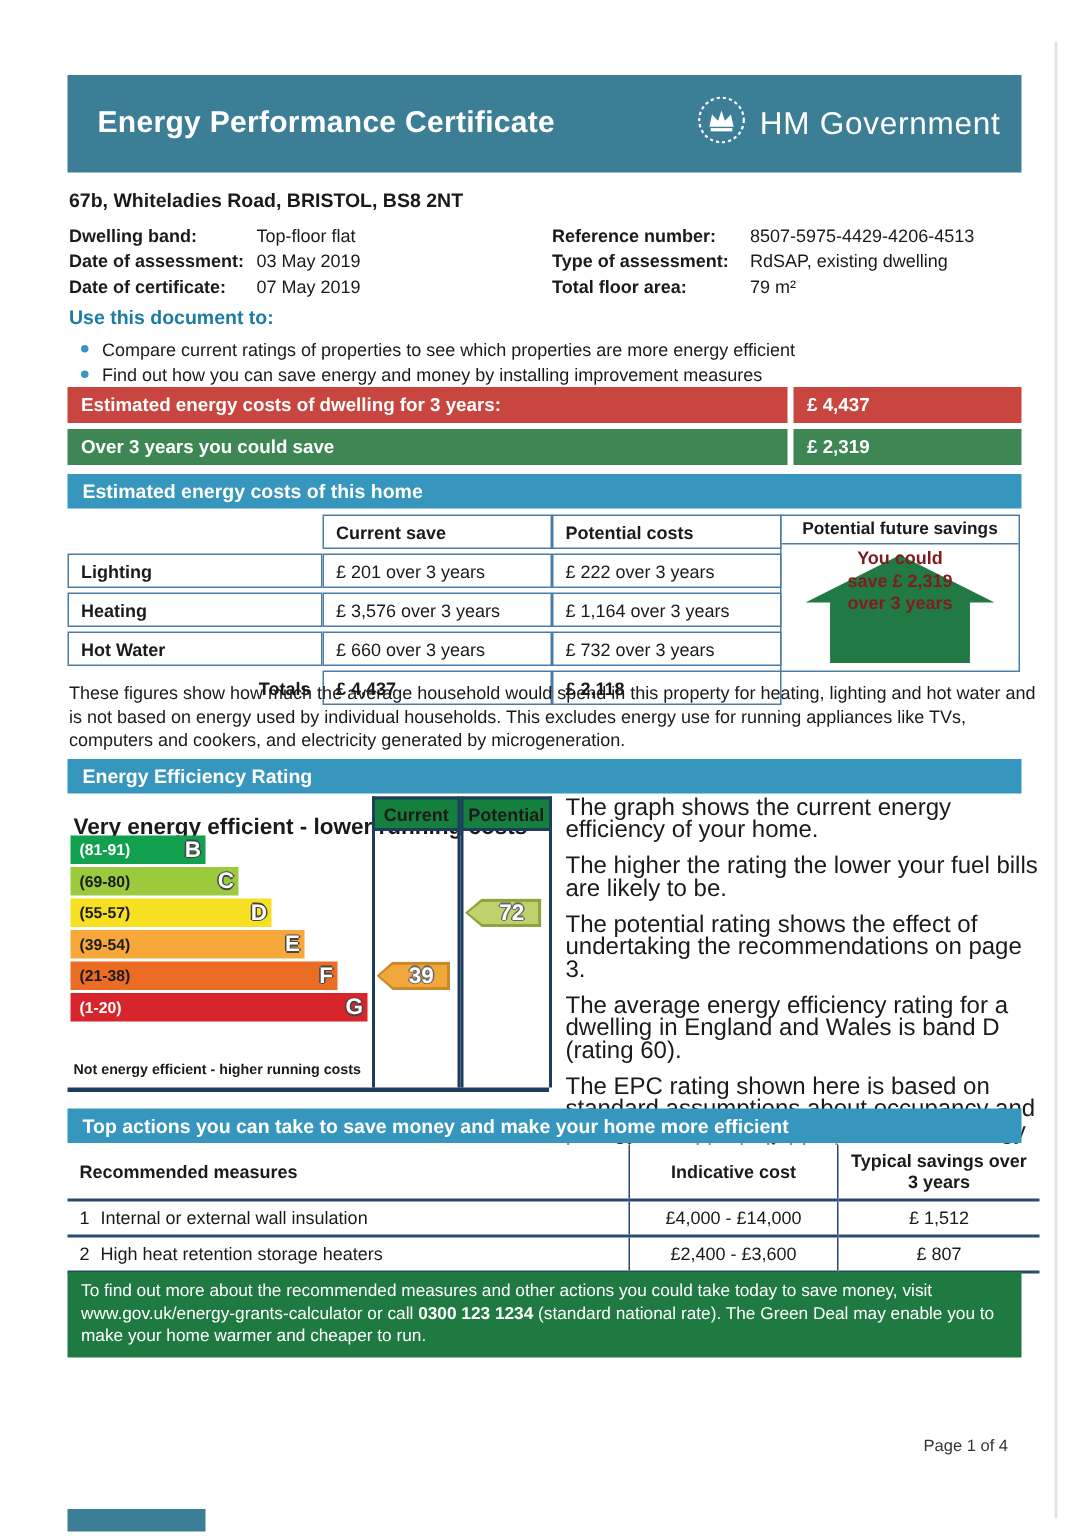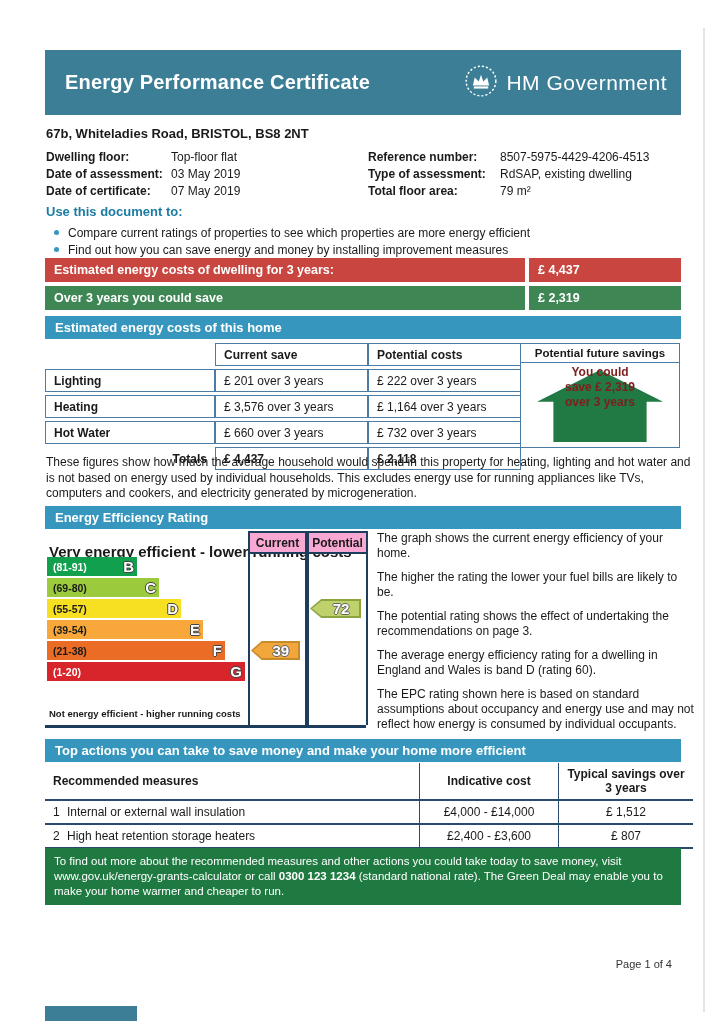--- a/index.html
+++ b/index.html
@@ -47,40 +47,40 @@
   .savings-box{left:520px;top:343px;width:160px;height:105px;border:1.5px solid #4a7ca6;box-sizing:border-box;}
   .savings-head{font-size:11.5px;font-weight:bold;text-align:center;padding:3px 0;border-bottom:1.5px solid #4a7ca6;}
   .house{position:absolute;left:16px;top:26px;width:126px;height:72px;
          clip-path:polygon(50% 0,100% 44%,87% 44%,87% 100%,13% 100%,13% 44%,0 44%);}
   .house-text{position:absolute;left:0;right:0;top:21px;text-align:center;color:#7f1d1d;font-weight:bold;font-size:12px;line-height:15px;}
 
   .note{left:46px;top:455px;width:646px;font-size:12px;line-height:15.5px;}
 
   
   .chart-wrap{left:45px;top:531px;width:649px;height:202px;}
-  .col-head{position:absolute;top:0;height:19px;border:2px solid #1d3d5c;background:#f9a8d4;
+  .col-head{position:absolute;top:0;height:19px;border:2px solid #1d3d5c;background:#15803d;
             font-size:12px;font-weight:bold;display:flex;align-items:center;justify-content:center;box-sizing:content-box;z-index:3;}
   .col-box{position:absolute;top:0;height:194px;border-left:2px solid #1d3d5c;border-right:2px solid #1d3d5c;z-index:1;}
   .chart-toplabel{position:absolute;left:4px;top:12px;font-size:15px;font-weight:bold;text-align:center;}
   .chart-botlabel{position:absolute;left:4px;top:177px;font-size:9.5px;font-weight:bold;}
   .bands{position:absolute;left:2px;top:26px;width:200px;}
   .band-row{height:21px;}
   .band-bar{height:19px;display:flex;align-items:center;justify-content:space-between;
             padding:0 3px 0 6px;box-sizing:border-box;}
   .band-range{font-size:10.5px;font-weight:bold;white-space:nowrap;}
   .band-letter{font-size:15px;font-weight:bold;color:#fff;line-height:19px;
                text-shadow:-1px 0 #444,1px 0 #444,0 -1px #444,0 1px #444;}
   .chart-bottomline{position:absolute;left:0;top:194px;width:321px;height:3px;background:#1d3d5c;}
   .arrow{position:absolute;height:19px;z-index:4;clip-path:polygon(0 50%,22% 0,100% 0,100% 100%,22% 100%);}
   .arrow-fill{position:absolute;inset:2px;clip-path:polygon(0 50%,20% 0,100% 0,100% 100%,20% 100%);}
   .arrow-num{position:absolute;left:22%;right:0;top:0;bottom:0;display:flex;align-items:center;justify-content:center;
              font-size:15px;font-weight:bold;color:#fff;z-index:2;
              text-shadow:-1px 0 #666,1px 0 #666,0 -1px #666,0 1px #666;}
   .eer-text{position:absolute;left:332px;top:0;width:317px;}
-  .eer-text p{margin:0 0 9px 0;font-size:12px;line-height:15px;}
+  .eer-text p{margin:0 0 9px 0;font-size:16px;line-height:15px;}
 
   
   .actions-table{left:45px;top:763px;border-collapse:collapse;font-size:12px;}
   .actions-table td{border-top:2px solid #2b4a6f;border-bottom:2px solid #2b4a6f;padding:4px 8px;background:#fff;}
   .actions-table tr.head td{border-top:none;font-weight:bold;}
   .actions-table td.m{width:358px;} 
   .actions-table td.cost{width:122px;text-align:center;border-left:1.5px solid #2b4a6f;border-right:1.5px solid #2b4a6f;}
   .actions-table td.sav{width:118px;text-align:center;}
   .rownum{display:inline-block;width:14px;}
 
@@ -108,21 +108,21 @@
       </span>
       <span class="gov-text">HM Government</span>
     </div>
   </div>
 
   <div class="abs address">67b, Whiteladies Road, BRISTOL, BS8 2NT</div>
 
   <div class="abs details">
     <div class="dcol">
       <div class="drow">
-          <span class="dlabel">Dwelling floor:</span>
+          <span class="dlabel">Dwelling band:</span>
           <span>Top-floor flat</span>
         </div>
       <div class="drow">
           <span class="dlabel">Date of assessment:</span>
           <span>03 May 2019</span>
         </div>
       <div class="drow">
           <span class="dlabel">Date of certificate:</span>
           <span>07 May 2019</span>
         </div>

